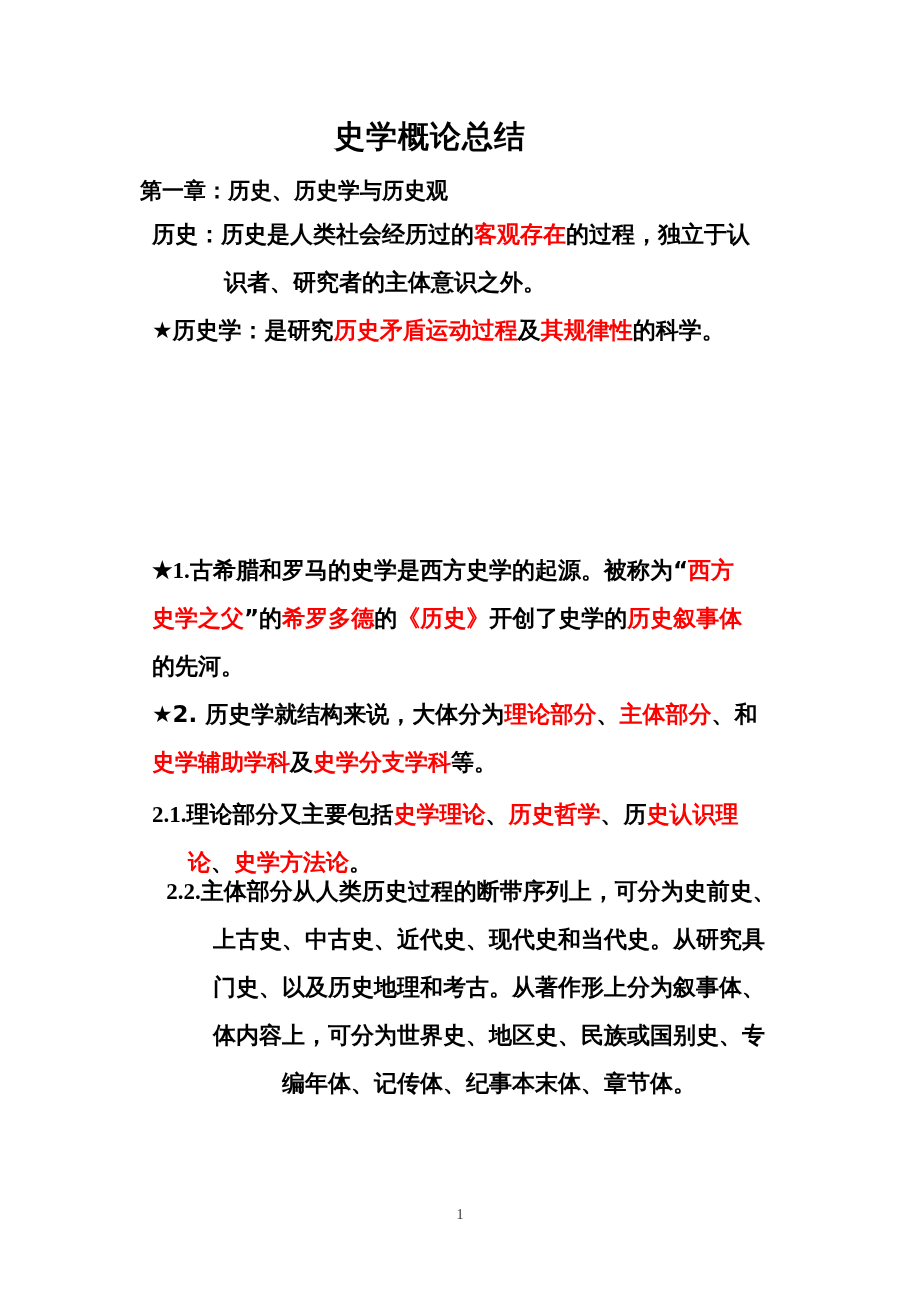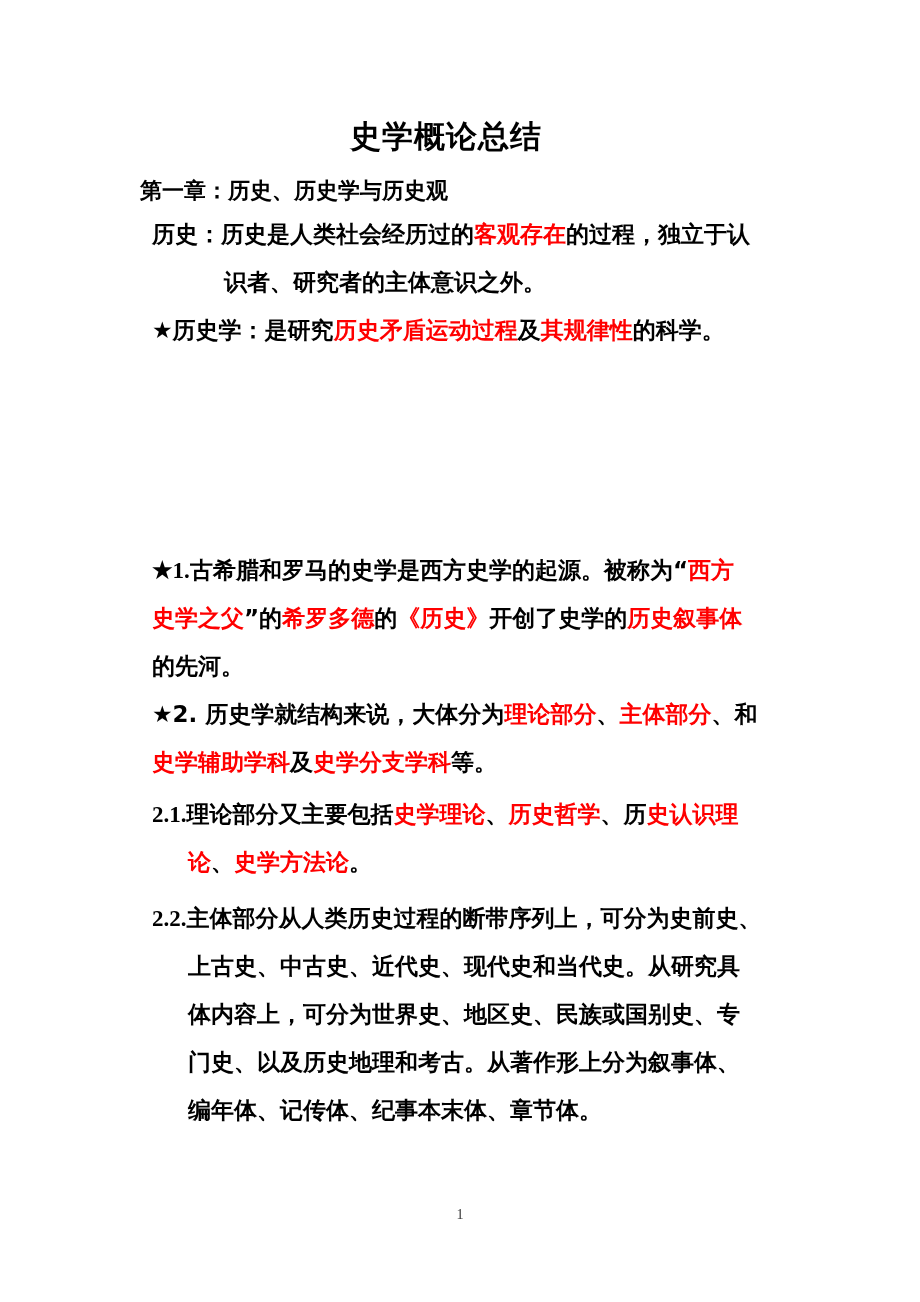--- a/index.html
+++ b/index.html
@@ -1,19 +1,19 @@
 <!DOCTYPE html>
 <html><head>
   <meta charset="utf-8">
   <style>
     html, body { margin: 0; padding: 0; background: #ffffff; }
     body { width: 920px; height: 1302px; position: relative; overflow: hidden;
            font-family: "DejaVu Sans", "Liberation Sans", sans-serif; color: #000; }
     .page { position: absolute; left: 0; top: 0; width: 920px; height: 1302px; }
-    .title { position: absolute; left: 16px; width: 860px; top: 114px; text-align: center;
+    .title { position: absolute; left: 0; width: 860px; top: 114px; text-align: center;
              font-size: 31px; font-weight: bold; line-height: 44px; letter-spacing: 1px; }
     .chapter { position: absolute; left: 140px; top: 164px; font-size: 22px; font-weight: bold; line-height: 40px; margin-top: 7px; }
     .para { position: absolute; left: 140px; width: 650px; font-size: 23px; line-height: 48px; font-weight: bold; }
     .line { white-space: nowrap; height: 48px; margin-left: 12px; }
     .red { color: #ff0000; }
     .indent1 { padding-left: 72px; }
     .indent2 { padding-left: 36px; }
     .serif { font-family: "Liberation Serif", "DejaVu Serif", serif; font-weight: bold; }
     .pagenum { position: absolute; left: 0; width: 920px; top: 1207px; text-align: center;
                font-family: "Liberation Serif", serif; font-size: 14px; color: #333; }
@@ -38,22 +38,22 @@
       <div class="line "><span>的先河。</span></div>
     </div>
   <div class="para" style="top:690px;">
       <div class="line "><span>★2. 历史学就结构来说，大体分为</span><span class="red">理论部分</span><span>、</span><span class="red">主体部分</span><span>、和</span></div>
       <div class="line "><span class="red">史学辅助学科</span><span>及</span><span class="red">史学分支学科</span><span>等。</span></div>
     </div>
   <div class="para" style="top:790px;">
       <div class="line "><span class=" serif">2.1.</span><span>理论部分又主要包括</span><span class="red">史学理论</span><span>、</span><span class="red">历史哲学</span><span>、历</span><span class="red">史认识理</span></div>
       <div class="line indent2"><span class="red">论</span><span>、</span><span class="red">史学方法论</span><span>。</span></div>
     </div>
-  <div class="para" style="top:894px;">
+  <div class="para" style="top:867px;text-align:center;">
       <div class="line "><span class=" serif">2.2.</span><span>主体部分从人类历史过程的断带序列上，可分为史前史、</span></div>
       <div class="line indent2"><span>上古史、中古史、近代史、现代史和当代史。从研究具</span></div>
+      <div class="line indent2"><span>门史、以及历史地理和考古。从著作形上分为叙事体、</span></div>
       <div class="line indent2"><span>体内容上，可分为世界史、地区史、民族或国别史、专</span></div>
-      <div class="line indent2"><span>门史、以及历史地理和考古。从著作形上分为叙事体、</span></div>
       <div class="line indent2"><span>编年体、记传体、纪事本末体、章节体。</span></div>
     </div>
 
   <div class="pagenum">1</div>
 </div>
 
 </body></html>

